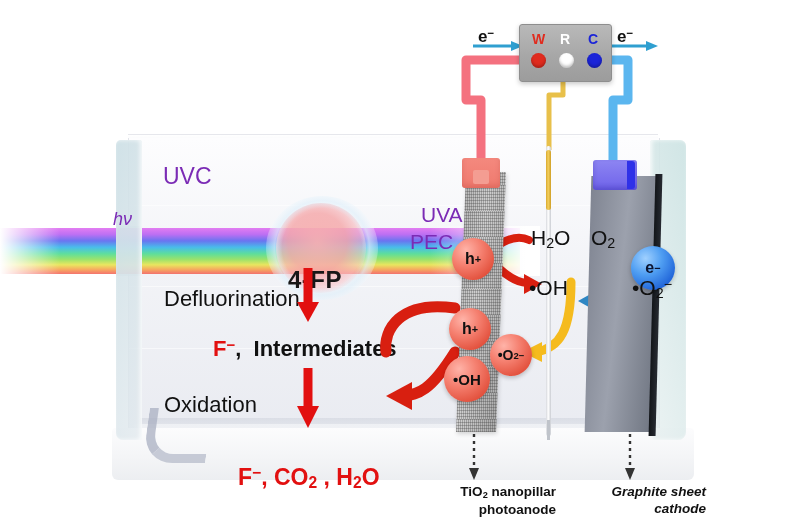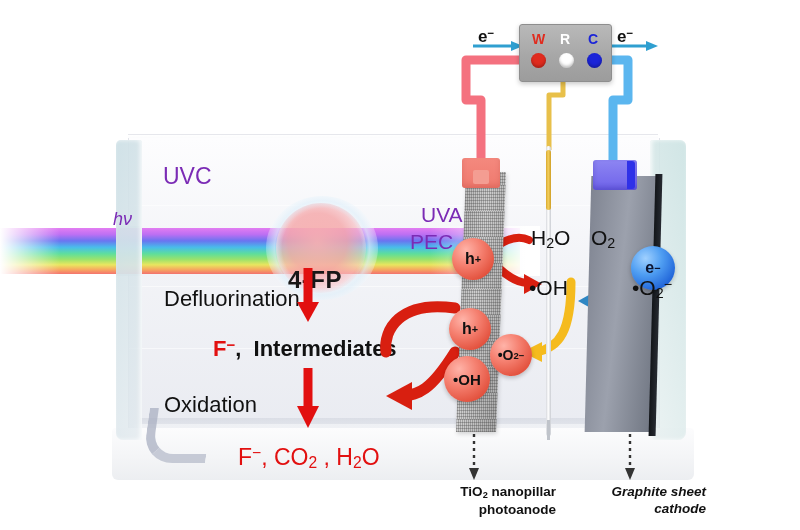--- a/index.html
+++ b/index.html
@@ -154,21 +154,21 @@
   <div class="lbl purple" style="left:400px;top:203px;font-size:21px;">UVA</div>
   <div class="lbl purple" style="left:389px;top:230px;font-size:21px;">PEC</div>
 
   <div class="lbl" style="left:143px;top:392px;font-size:22px;">Oxidation</div>
   <div class="lbl" style="left:143px;top:286px;font-size:22px;">Defluorination</div>
 
   <div style="position:absolute;left:213px;top:336px;font-size:22px;font-weight:bold;white-space:nowrap;">
     <span class="red">F</span><span class="red sup">−</span><span style="color:#111">,</span>&nbsp;&nbsp;<span style="color:#111">Intermediates</span>
   </div>
 
-  <div style="position:absolute;left:238px;top:444px;font-size:23px;font-weight:normal;white-space:nowrap;color:#e21010;">
+  <div style="position:absolute;left:238px;top:464px;font-size:23px;font-weight:bold;white-space:nowrap;color:#e21010;">
     <span>F</span><span class="sup">−</span><span>,</span>&nbsp;<span>CO</span><span class="sub">2</span>&nbsp;<span>,</span>&nbsp;<span>H</span><span class="sub">2</span><span>O</span>
   </div>
 
   <svg style="position:absolute;left:0;top:0;width:800px;height:530px;pointer-events:none;">
 
     <g>
       <line x1="308" y1="268" x2="308" y2="307" stroke="#e21010" stroke-width="9"></line>
       <polygon points="297,302 319,302 308,322" fill="#e21010"></polygon>
     </g>
 

